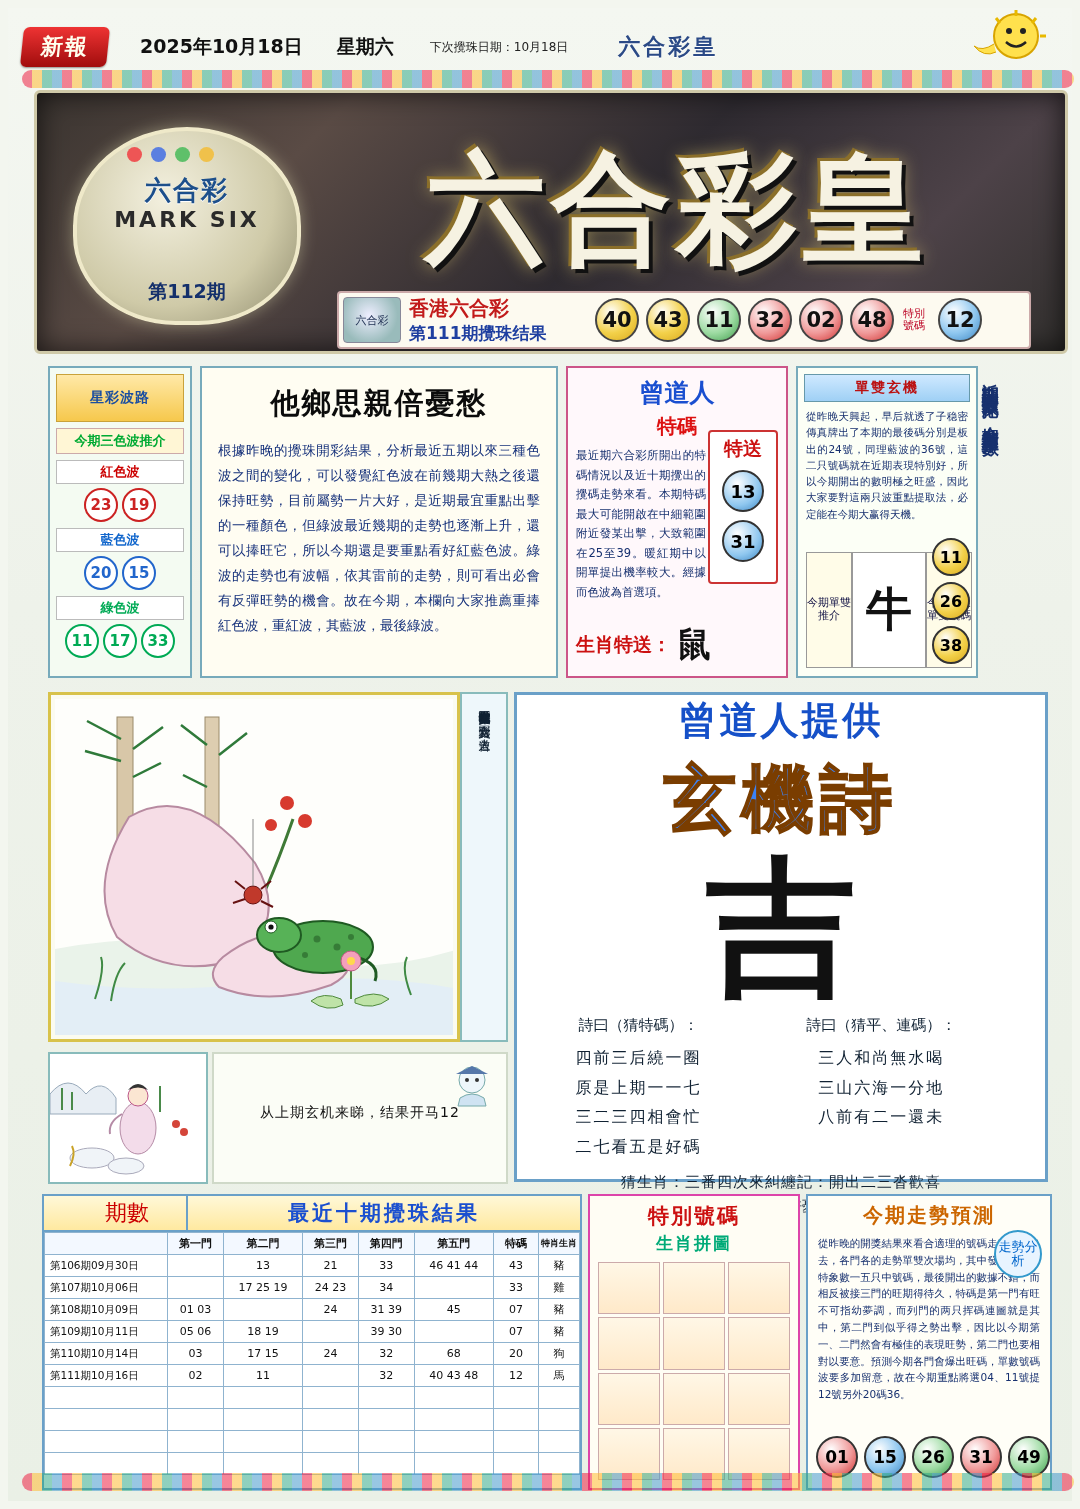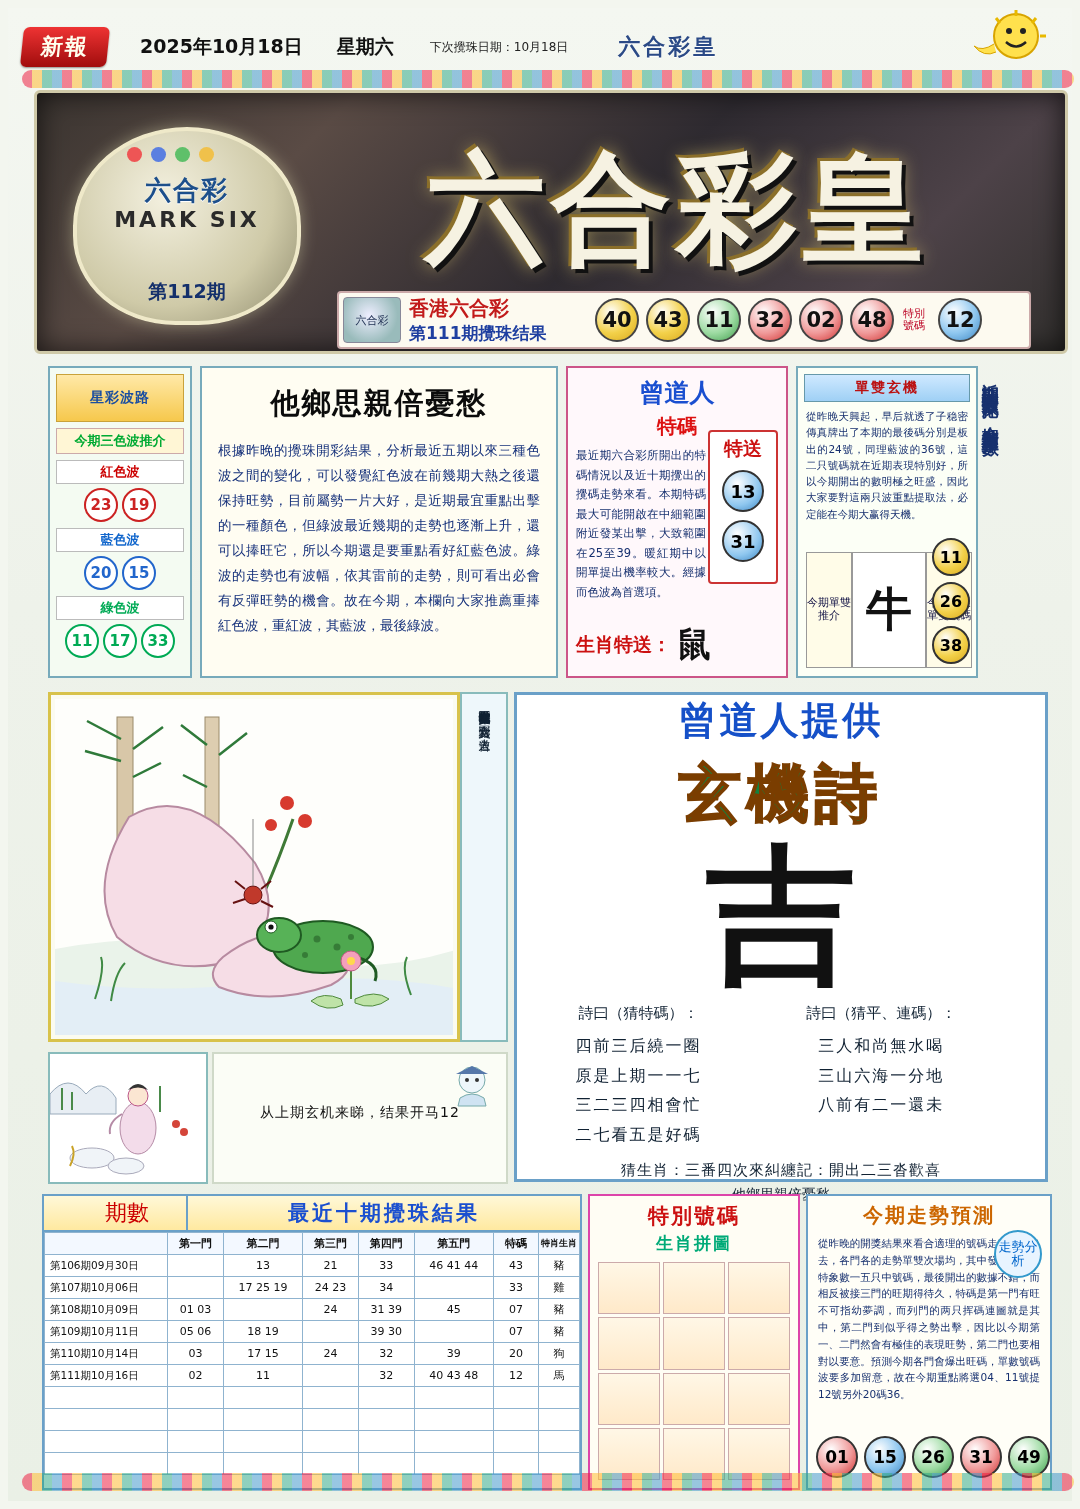--- a/index.html
+++ b/index.html
@@ -223,22 +223,22 @@
   #p-picside{left:452px;top:684px;width:48px;height:350px;
     border:2px solid #8bb;background:#eef7fb;}
   .picside-txt{
     writing-mode:vertical-rl;text-orientation:upright;
     font-size:12px;color:#123;line-height:1.4;margin:8px auto;height:330px;
   }
   #p-xuanji{left:506px;top:684px;width:534px;height:490px;
     border:3px solid #6aa0c8;background:#ffffff;}
   .xj-t1{text-align:center;font-size:38px;font-weight:bold;color:#1550c8;letter-spacing:3px;}
   .xj-t2{
-    text-align:center;font-size:62px;font-weight:bold;margin-top:6px;letter-spacing:6px;
-    color:#15803d;-webkit-text-stroke:2px #7a3d00;
+    text-align:center;font-size:72px;font-weight:bold;margin-top:6px;letter-spacing:6px;
+    color:#3b82f6;-webkit-text-stroke:2px #7a3d00;
     font-family:"DejaVu Serif","Liberation Serif",serif;
   }
   .xj-big{
     text-align:center;font-size:150px;line-height:150px;font-weight:bold;color:#111;
     margin-top:4px;font-family:"DejaVu Serif","Liberation Serif",serif;
   }
   .xj-cols{display:flex;justify-content:flex-start;margin-top:14px;}
   .xj-col{width:46%;}
   .xj-col .h{text-align:center;font-size:15px;color:#123;margin-bottom:8px;}
   .xj-col .l{text-align:center;font-size:16px;color:#123;line-height:1.85;letter-spacing:2px;}
@@ -611,21 +611,21 @@
             <td></td>
             <td>07</td>
             <td>豬</td>
           </tr>
           <tr>
             <td class="date">第110期10月14日</td>
             <td>03</td>
             <td>17 15</td>
             <td>24</td>
             <td>32</td>
-            <td>39</td>
+            <td>68</td>
             <td>20</td>
             <td>狗</td>
           </tr>
           <tr>
             <td class="date">第111期10月16日</td>
             <td>02</td>
             <td>11</td>
             <td></td>
             <td>32</td>
             <td>40 43 48</td>

